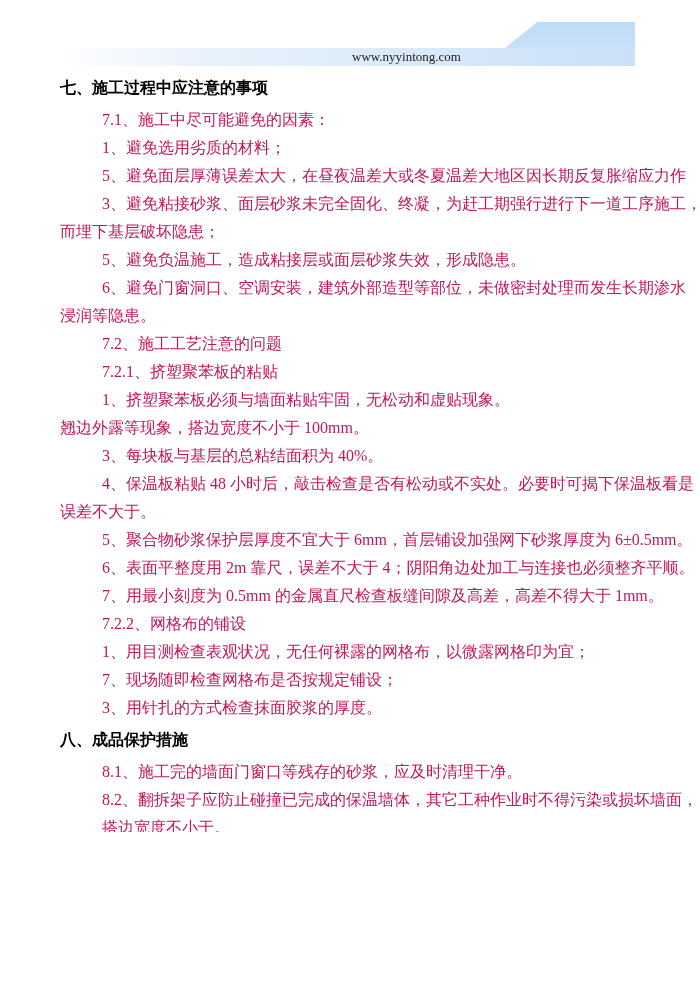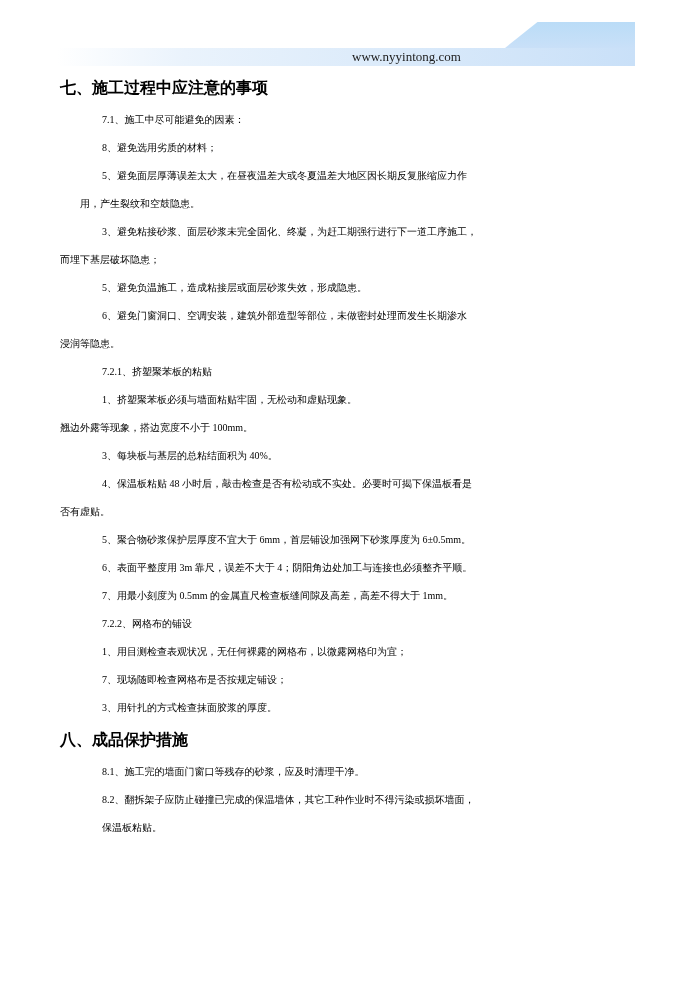--- a/index.html
+++ b/index.html
@@ -23,22 +23,22 @@
   .url {
     position:absolute; top:48px; left:352px; height:18px; line-height:17px;
     font-size:13px; color:#1c1c1c;
     font-family:"Liberation Serif","DejaVu Serif",serif;
   }
   
   .content {
     position:absolute; left:60px; top:70px; width:585px;
   }
   .ln {
-    font-size:10px; line-height:28px; height:28px;
-    color:#000000; white-space:nowrap;
+    font-size:16px; line-height:28px; height:28px;
+    color:#be185d; white-space:nowrap;
   }
   .ind  { padding-left:42px; }
   .cont2{ padding-left:20px; }
   .h1, .h2 {
     font-family:"Liberation Sans","DejaVu Sans",sans-serif;
     font-size:16px; font-weight:700; color:#000000;
     height:36px; line-height:36px; padding-left:0; white-space:nowrap;
   }
   
   .fband {
@@ -58,45 +58,45 @@
 
   <div>
     <div class="band"></div>
     <div class="accent"></div>
     <div class="url">www.nyyintong.com</div>
   </div>
 
   <div class="content" id="doc-lines">
       <div class="ln h1">七、施工过程中应注意的事项</div>
       <div class="ln ind">7.1、施工中尽可能避免的因素：</div>
-      <div class="ln ind">8、避免选用劣质的材料；</div>
+      <div class="ln ind">1、避免选用劣质的材料；</div>
       <div class="ln ind">5、避免面层厚薄误差太大，在昼夜温差大或冬夏温差大地区因长期反复胀缩应力作</div>
-      <div class="ln cont2">用，产生裂纹和空鼓隐患。</div>
       <div class="ln ind">3、避免粘接砂浆、面层砂浆未完全固化、终凝，为赶工期强行进行下一道工序施工，</div>
       <div class="ln cont">而埋下基层破坏隐患；</div>
       <div class="ln ind">5、避免负温施工，造成粘接层或面层砂浆失效，形成隐患。</div>
       <div class="ln ind">6、避免门窗洞口、空调安装，建筑外部造型等部位，未做密封处理而发生长期渗水</div>
       <div class="ln cont">浸润等隐患。</div>
+      <div class="ln ind">7.2、施工工艺注意的问题</div>
       <div class="ln ind">7.2.1、挤塑聚苯板的粘贴</div>
       <div class="ln ind">1、挤塑聚苯板必须与墙面粘贴牢固，无松动和虚贴现象。</div>
       <div class="ln cont">翘边外露等现象，搭边宽度不小于 100mm。</div>
       <div class="ln ind">3、每块板与基层的总粘结面积为 40%。</div>
       <div class="ln ind">4、保温板粘贴 48 小时后，敲击检查是否有松动或不实处。必要时可揭下保温板看是</div>
-      <div class="ln cont">否有虚贴。</div>
+      <div class="ln cont">误差不大于。</div>
       <div class="ln ind">5、聚合物砂浆保护层厚度不宜大于 6mm，首层铺设加强网下砂浆厚度为 6±0.5mm。</div>
-      <div class="ln ind">6、表面平整度用 3m 靠尺，误差不大于 4；阴阳角边处加工与连接也必须整齐平顺。</div>
+      <div class="ln ind">6、表面平整度用 2m 靠尺，误差不大于 4；阴阳角边处加工与连接也必须整齐平顺。</div>
       <div class="ln ind">7、用最小刻度为 0.5mm 的金属直尺检查板缝间隙及高差，高差不得大于 1mm。</div>
       <div class="ln ind">7.2.2、网格布的铺设</div>
       <div class="ln ind">1、用目测检查表观状况，无任何裸露的网格布，以微露网格印为宜；</div>
       <div class="ln ind">7、现场随即检查网格布是否按规定铺设；</div>
       <div class="ln ind">3、用针扎的方式检查抹面胶浆的厚度。</div>
       <div class="ln h2">八、成品保护措施</div>
       <div class="ln ind">8.1、施工完的墙面门窗口等残存的砂浆，应及时清理干净。</div>
       <div class="ln ind">8.2、翻拆架子应防止碰撞已完成的保温墙体，其它工种作业时不得污染或损坏墙面，</div>
-      <div class="ln ind">保温板粘贴。</div>
+      <div class="ln ind">搭边宽度不小于。</div>
     </div>
 
   <div>
     <div class="faccent"></div>
     <div class="fband"></div>
   </div>
 
 </div>
 
 </body></html>

